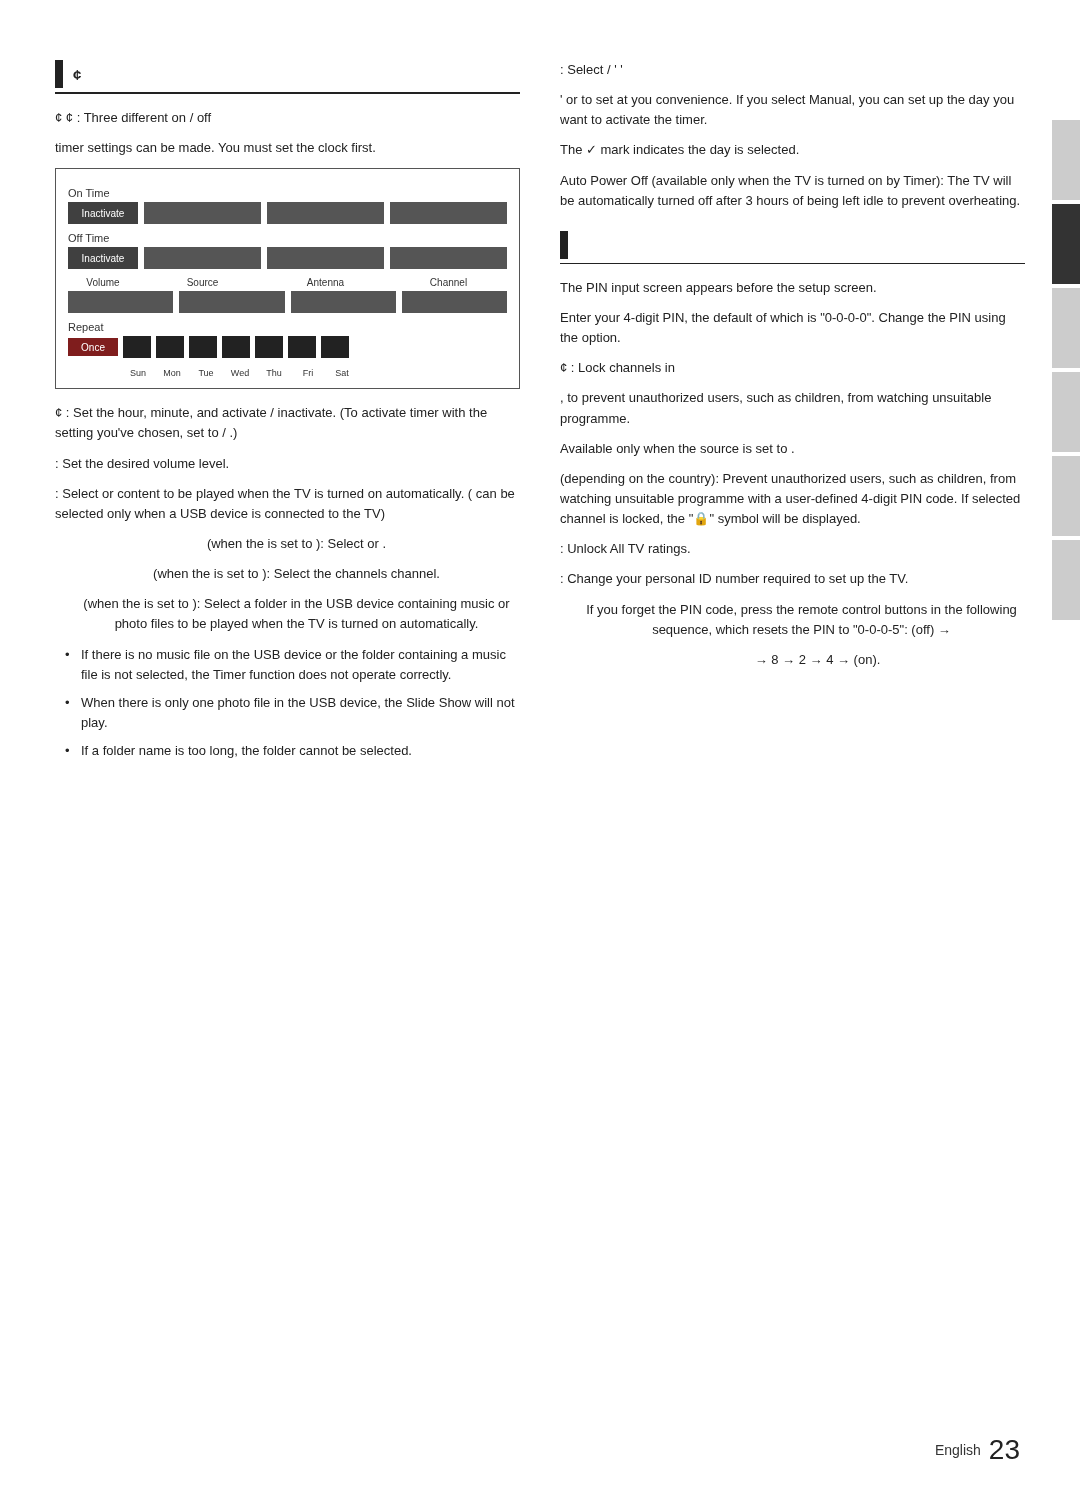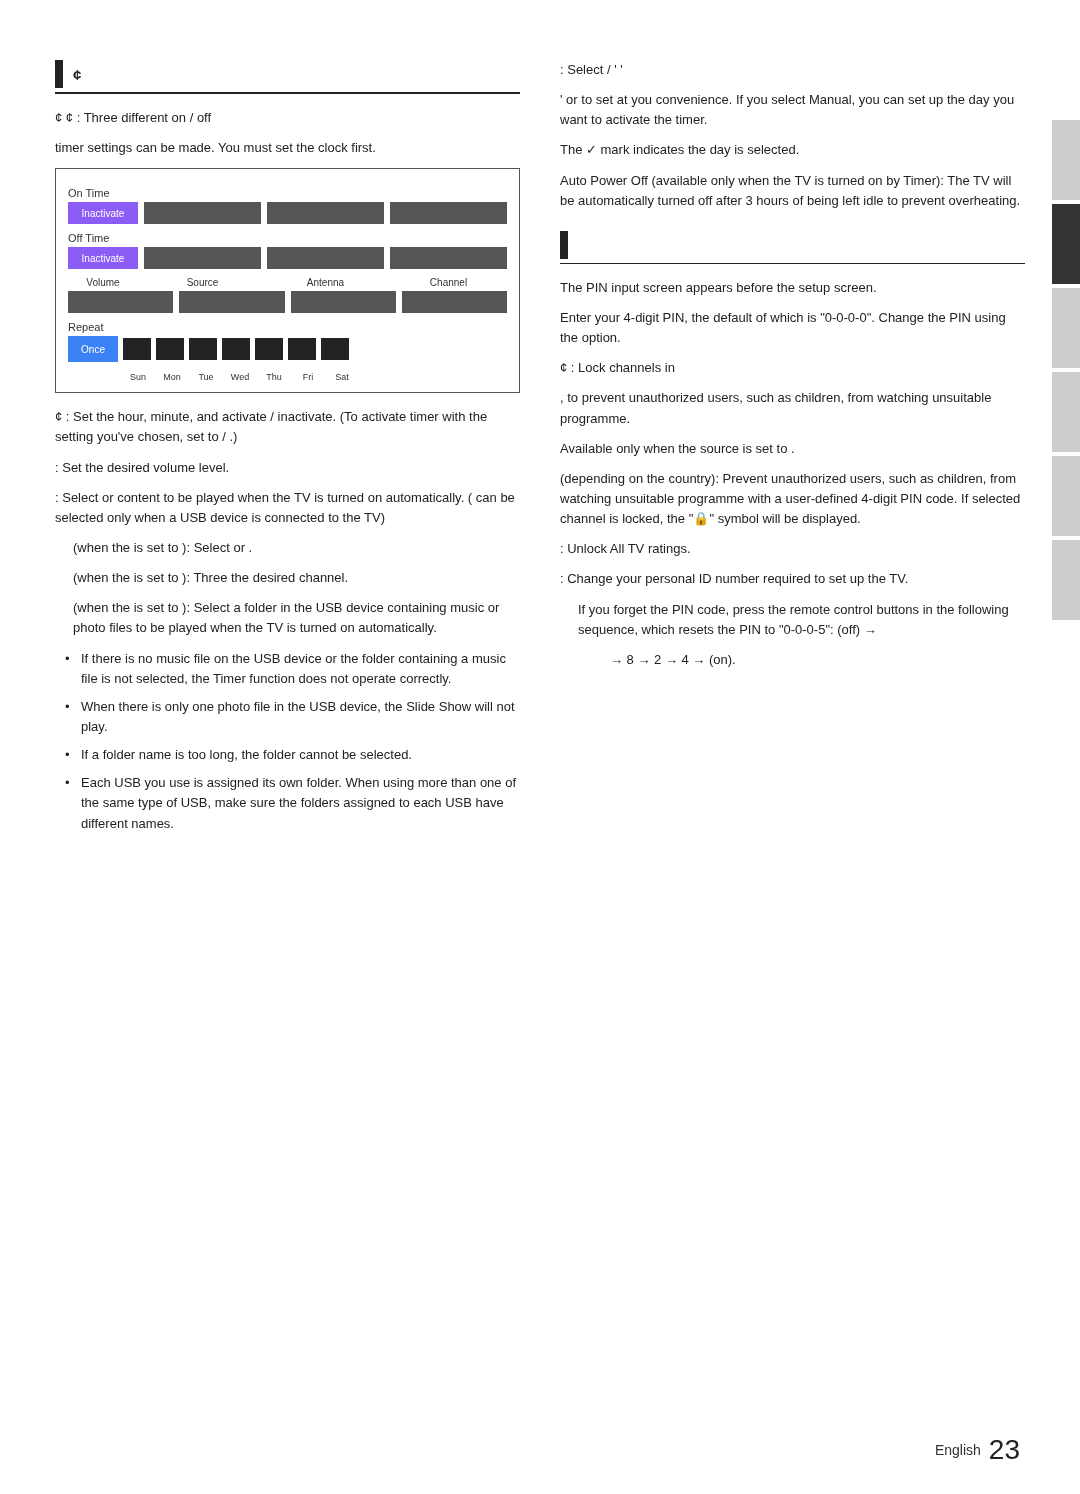--- a/index.html
+++ b/index.html
@@ -117,21 +117,21 @@
     .timer-field {
       height: 22px;
       flex: 1;
       background: #555;
     }
 
     .timer-field.inactive-btn {
       height: 22px;
       width: 70px;
       flex: none;
-      background: #8b5cf6;
+      background: #404040;
       display: flex;
       align-items: center;
       justify-content: center;
     }
 
     .inactive-text {
       font-size: 10px;
       color: #fff;
     }
 
@@ -158,23 +158,23 @@
       margin-top: 4px;
     }
 
     .repeat-fields {
       display: flex;
       gap: 5px;
       align-items: center;
     }
 
     .repeat-once-btn {
-      height: 26px;
+      height: 18px;
       width: 50px;
-      background: #3b82f6;
+      background: #7f1d1d;
       display: flex;
       align-items: center;
       justify-content: center;
     }
 
     .repeat-day-block {
       height: 22px;
       width: 28px;
       background: #222;
     }
@@ -202,20 +202,21 @@
     
     p {
       font-size: 13px;
       line-height: 1.55;
       margin-bottom: 10px;
       color: #222;
     }
 
     .indent {
       padding-left: 18px;
+      text-align: center;
     }
 
     .bullet-list {
       list-style: none;
       padding-left: 10px;
       margin-bottom: 10px;
     }
 
     .bullet-list li {
       font-size: 13px;
@@ -365,28 +366,27 @@
               <div class="repeat-day-label">Fri</div>
               <div class="repeat-day-label">Sat</div>
             </div>
           </div>
         </div>
 
         <p>¢   : Set the hour, minute, and activate / inactivate. (To activate timer with the setting you've chosen, set to  /  .)</p>
         <p>: Set the desired volume level.</p>
         <p>: Select  or  content to be played when the TV is turned on automatically. (   can be selected only when a USB device is connected to the TV)</p>
         <p class="indent">(when the   is set to  ): Select  or  .</p>
-        <p class="indent">(when the   is set to ): Three the desired channel.</p>
+        <p class="indent">(when the   is set to ): Select the channels channel.</p>
         <p class="indent">(when the   is set to  ): Select a folder in the USB device containing music or photo files to be played when the TV is turned on automatically.</p>
 
         <ul class="bullet-list">
           <li>If there is no music file on the USB device or the folder containing a music file is not selected, the Timer function does not operate correctly.</li>
           <li>When there is only one photo file in the USB device, the Slide Show will not play.</li>
           <li>If a folder name is too long, the folder cannot be selected.</li>
-          <li>Each USB you use is assigned its own folder. When using more than one of the same type of USB, make sure the folders assigned to each USB have different names.</li>
         </ul>
 
       </div>
 
       <div class="col-right">
 
         <p>: Select  /  '  '</p>
         <p>'  or    to set at you convenience. If you select Manual, you can set up the day you want to activate the timer.</p>
         <p>The <span class="checkmark">✓</span> mark indicates the day is selected.</p>
         <p>Auto Power Off (available only when the TV is turned on by Timer): The TV will be automatically turned off after 3 hours of being left idle to prevent overheating.</p>

